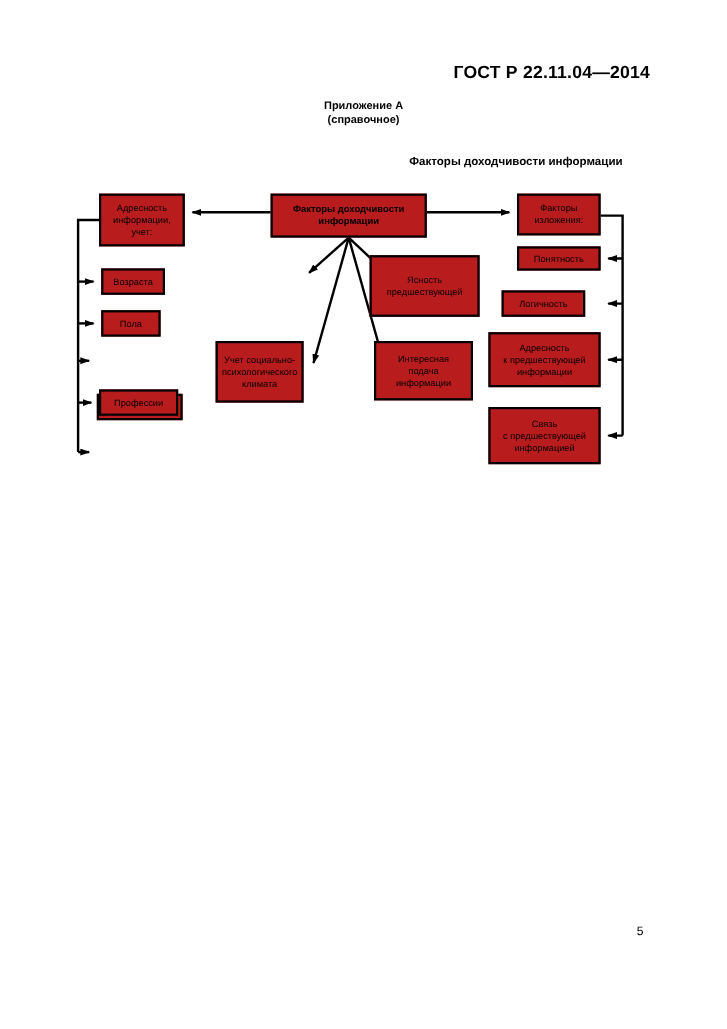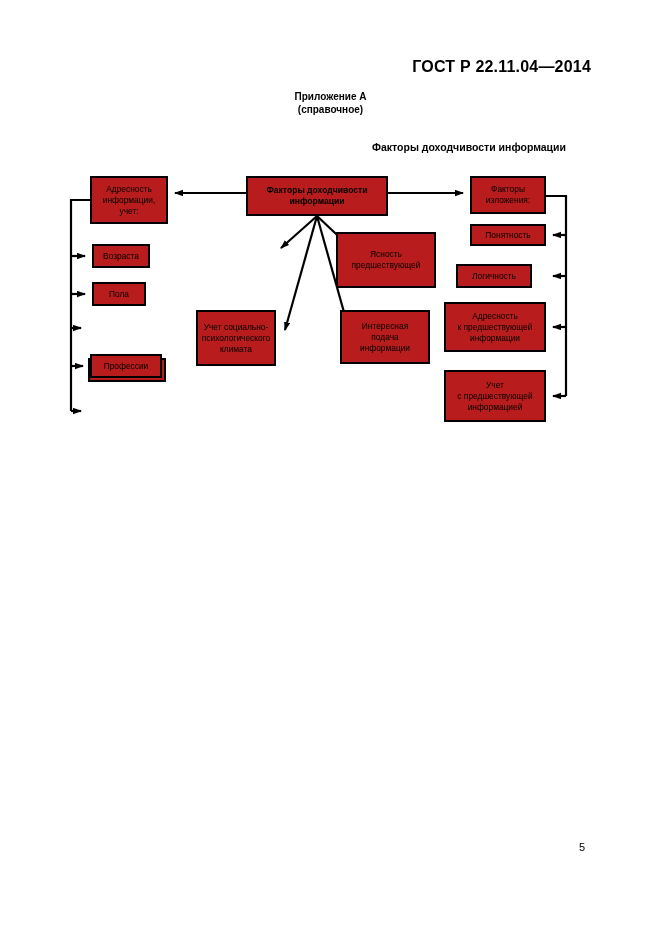--- a/index.html
+++ b/index.html
@@ -223,21 +223,21 @@
     </div>
     <div class="node" id="n-addition">
       <span>
         <span>Адресность</span><br>
         <span>к предшествующей</span><br>
         <span>информации</span>
       </span>
     </div>
     <div class="node" id="n-link">
       <span>
-        <span>Учет</span><br>
+        <span>Связь</span><br>
         <span>с предшествующей</span><br>
         <span>информацией</span>
       </span>
     </div>
 
   </div>
 
   <div class="page-num">5</div>
 
 </div>

